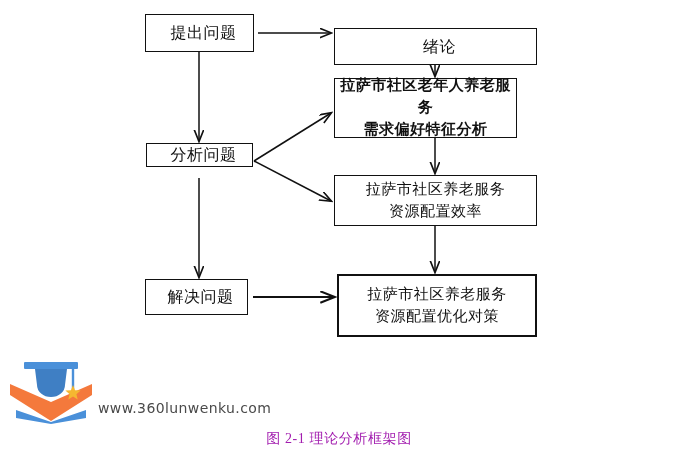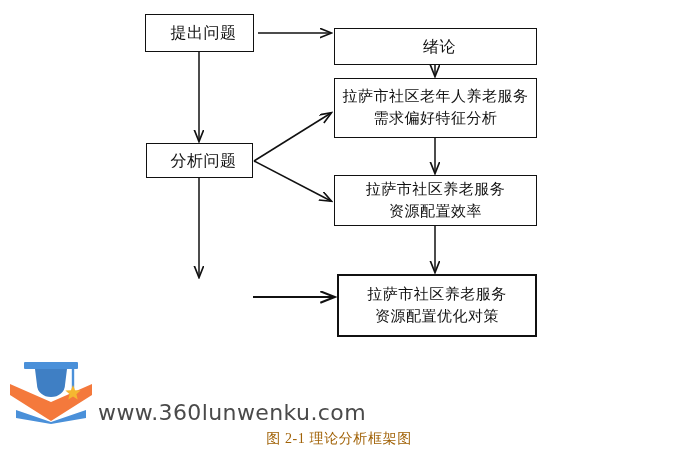--- a/index.html
+++ b/index.html
@@ -76,37 +76,37 @@
     font-weight: 600;
     color: #4a4a4a;
     letter-spacing: 2px;
     white-space: nowrap;
   }
   #wm-text-url {
     position: absolute;
     left: 90px;
     top: 48px;
     font-family: "DejaVu Sans", "Liberation Sans", sans-serif;
-    font-size: 22px;
+    font-size: 14px;
     font-weight: 500;
     color: #4a4a4a;
     letter-spacing: 0.4px;
     white-space: nowrap;
   }
 
   
   #figure-caption {
     position: absolute;
     left: 0;
     top: 430px;
     width: 678px;
     text-align: center;
     font-family: "Liberation Serif", "DejaVu Serif", serif;
     font-size: 14px;
-    color: #a16207;
+    color: #a21caf;
     letter-spacing: 0.6px;
   }
 </style>
 </head>
 <body>
 
 <div id="diagram-canvas">
 
   <svg id="svg-connectors" viewBox="0 0 678 456">
     <defs>
@@ -135,34 +135,37 @@
   </svg>
 
   <div class="flow-box box-small" style="left:145px; top:14px; width:109px; height:38px;">
     <span class="box-text">提出问题</span>
   </div>
 
   <div class="flow-box box-small" style="left:334px; top:28px; width:203px; height:37px;">
     <span class="box-text">绪论</span>
   </div>
 
-  <div class="flow-box box-large" style="left:334px; top:78px; width:203px; height:60px;">
+  <div class="flow-box box-large" style="left:334px; top:78px; width:183px; height:60px;font-weight:bold;">
     <span class="box-text">拉萨市社区老年人养老服务
 需求偏好特征分析</span>
   </div>
 
-  <div class="flow-box box-small" style="left:146px; top:143px; width:107px; height:35px;">
+  <div class="flow-box box-small" style="left:146px; top:143px; width:107px; height:24px;">
     <span class="box-text">分析问题</span>
   </div>
 
   <div class="flow-box box-large" style="left:334px; top:175px; width:203px; height:51px;">
     <span class="box-text">拉萨市社区养老服务
 资源配置效率</span>
   </div>
 
+  <div class="flow-box box-small" style="left:145px; top:279px; width:103px; height:36px;">
+    <span class="box-text">解决问题</span>
+  </div>
 
   <div class="flow-box box-large" style="left:337px; top:274px; width:200px; height:63px; border-width:2px;">
     <span class="box-text">拉萨市社区养老服务
 资源配置优化对策</span>
   </div>
 
   <div id="watermark">
     <svg id="logo-mark" viewBox="0 0 86 72">
 
       <path d="M2,32 L43,50 L84,32 L84,43 L43,69 L2,43 Z" fill="#f4793c"></path>

